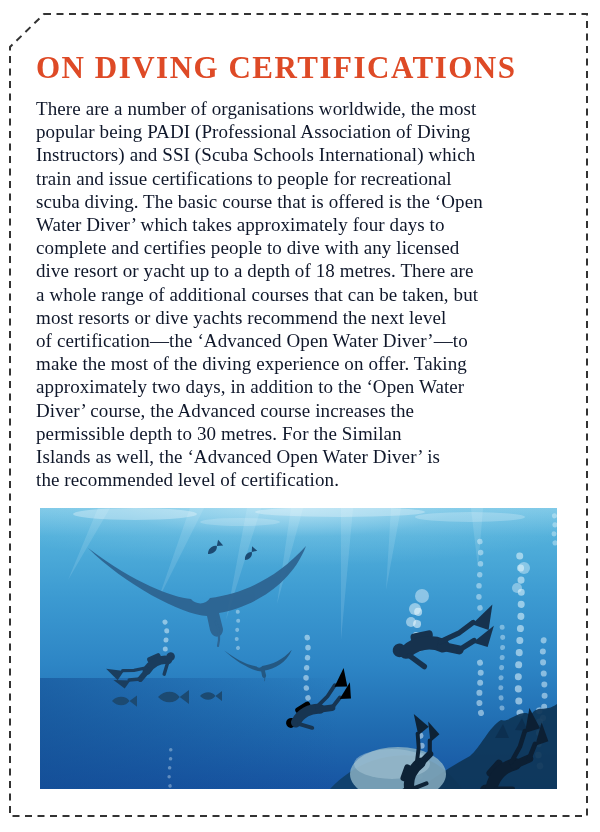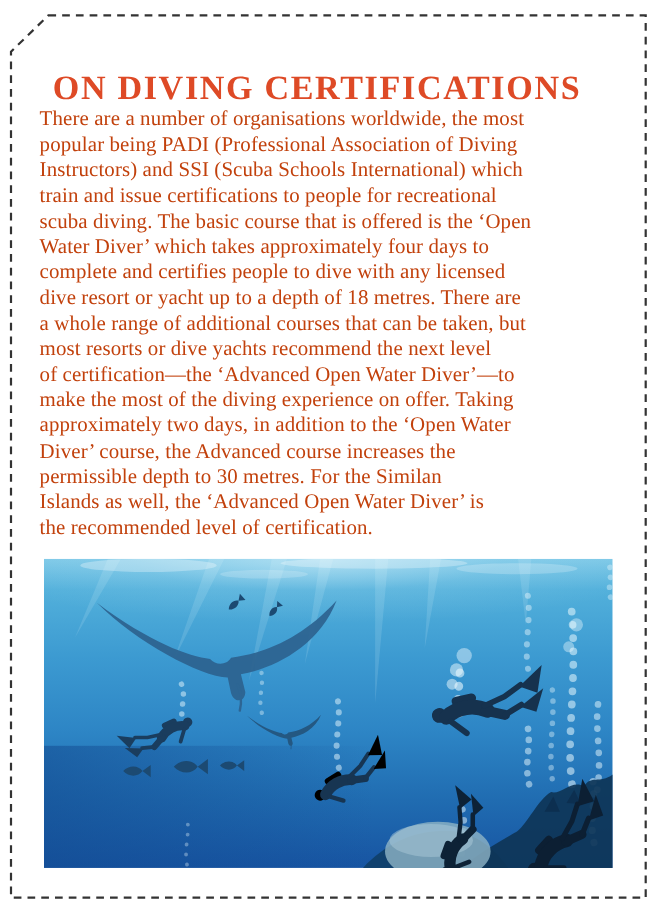--- a/index.html
+++ b/index.html
@@ -2,27 +2,27 @@
 <html><head>
 <meta charset="utf-8">
 <style>
   html,body { margin:0; padding:0; background:#ffffff; }
   .sheet {
     position:relative; width:600px; height:832px; background:#ffffff;
     font-family:"Liberation Serif", serif; overflow:hidden;
   }
   .frame { position:absolute; left:0; top:0; width:600px; height:832px; pointer-events:none; }
   .headline {
-    position:absolute; left:36px; top:51px; margin:12px;
+    position:absolute; left:36px; top:51px; margin:0;
     font-size:31px; font-weight:bold; letter-spacing:1.5px; line-height:34px;
     color:#de4a26; white-space:nowrap;
   }
   .bodytext {
     position:absolute; left:36px; top:97px; width:540px;
-    font-size:19px; line-height:23.2px; color:#c2410c;
+    font-size:19px; line-height:23.2px; color:#0f172a;
     white-space:pre; letter-spacing:0.1px;
   }
   .photo { position:absolute; left:40px; top:508px; width:517px; height:281px; }
   .photo svg { display:block; }
 </style>
 </head>
 <body>
 
 <div class="sheet">
 

